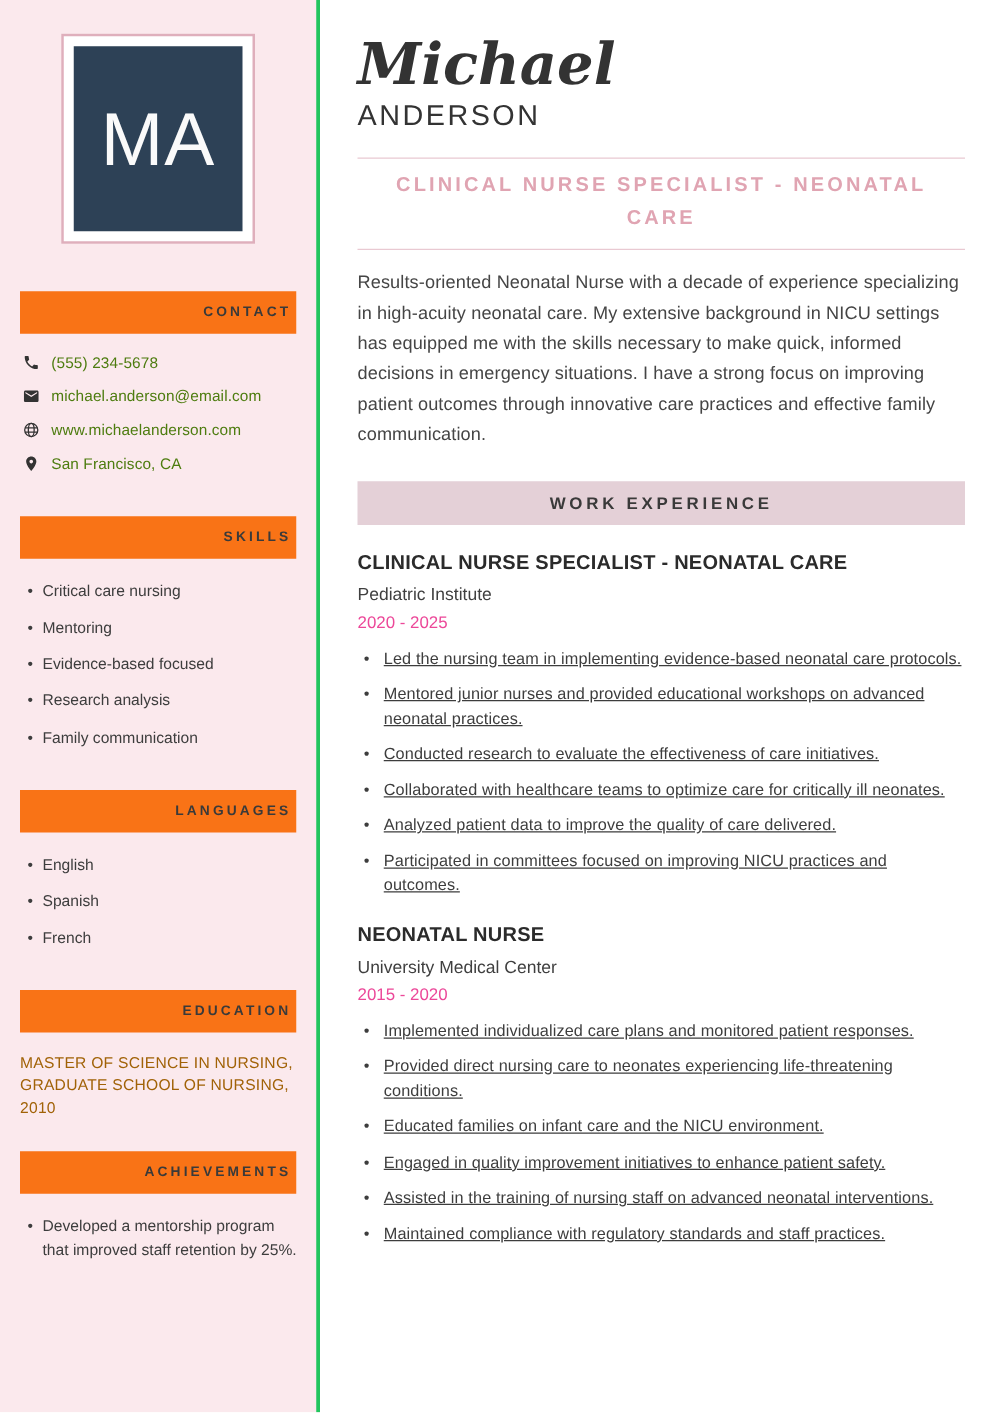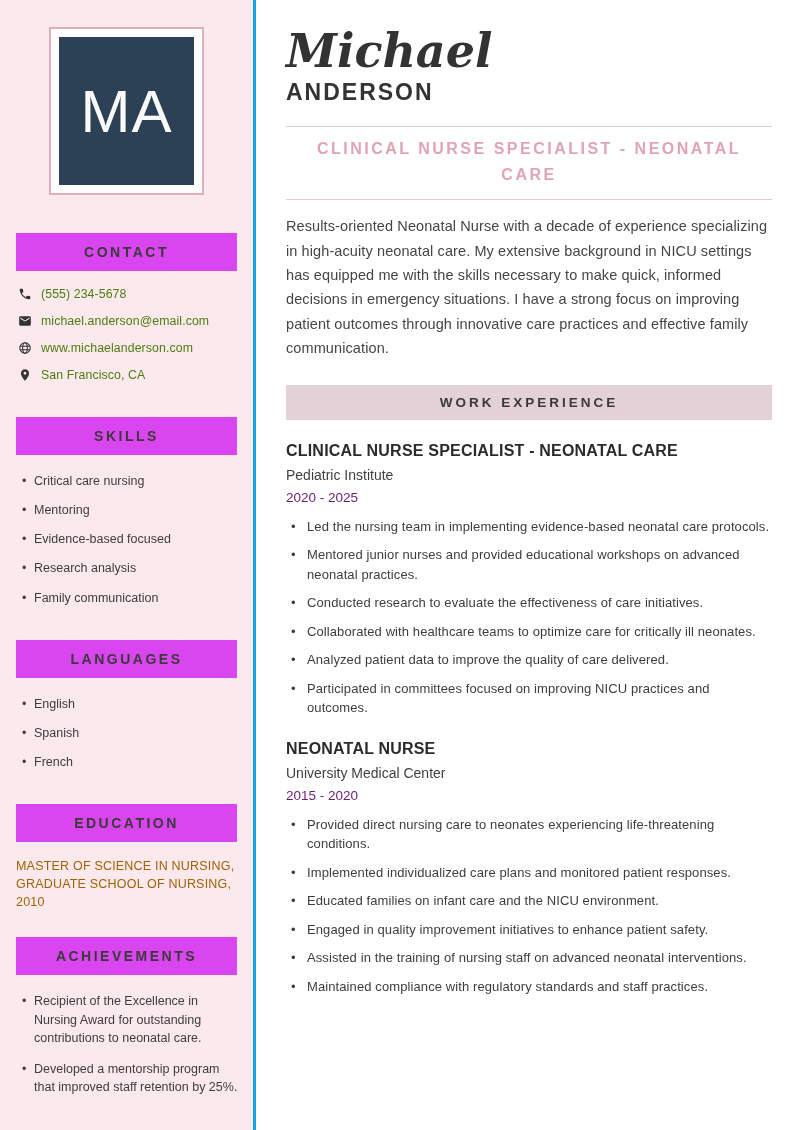--- a/index.html
+++ b/index.html
@@ -12,45 +12,45 @@
     background: #ffffff;
     overflow: hidden;
   }
 
   
   .sidebar {
     position: absolute;
     left: 0; top: 0; bottom: 0;
     width: 256px;
     background: #fbe9ed;
-    border-right: 3px solid #0ea5e9;
+    border-right: 3px solid #22c55e;
   }
   .avatar-wrap { display: flex; justify-content: center; margin-top: 27px; }
   .avatar-frame {
     background: #ffffff;
     border: 2px solid #dfafbc;
     padding: 8px;
   }
   .avatar-box {
     width: 135px; height: 148px;
     background: #2d4156;
     display: flex; align-items: center; justify-content: center;
   }
   .avatar-box span {
     color: #fafafa;
     font-size: 60px;
     font-weight: 500;
     letter-spacing: 1px;
   }
   .side-band {
     margin: 0 16px;
-    background: #d946ef;
-    text-align: center;
+    background: #f97316;
+    text-align: right;
     padding: 11px 4px;
-    font-size: 14px;
+    font-size: 11px;
     font-weight: 700;
     letter-spacing: 2.5px;
     color: #3a3a3a;
   }
   .side-band.contact { margin-top: 38px; }
   .contact-list { padding: 16px 2px 0 18px; }
   .contact-row { display: flex; align-items: center; margin-bottom: 13px; }
   .contact-row svg { width: 14px; height: 14px; flex: 0 0 14px; margin-right: 9px; }
   .contact-row .ctext { font-size: 12.3px; color: #4d7c0f; letter-spacing: 0.1px; }
   .side-list { list-style: none; padding: 17px 14px 0 22px; }
@@ -89,21 +89,21 @@
     margin-top: 26px;
     font-family: "DejaVu Serif", serif;
     font-style: italic;
     font-weight: 700;
     font-size: 46px;
     color: #333333;
     line-height: 1.1;
   }
   .name-last {
     font-size: 23px;
-    font-weight: 700;
+    font-weight: 400;
     letter-spacing: 2px;
     color: #333333;
     margin-top: 2px;
   }
   .rose-rule { border: none; border-top: 1px solid #e9c9d2; margin-top: 20px; }
   .role-title {
     text-align: center;
     color: #e0a4b2;
     font-size: 16px;
     font-weight: 600;
@@ -129,30 +129,31 @@
     color: #3a3a3a;
   }
   .job { margin-top: 22px; }
   .job-title {
     font-size: 16px;
     font-weight: 700;
     color: #2b2b2b;
     letter-spacing: 0.2px;
   }
   .job-company { font-size: 14px; color: #3f3f3f; margin-top: 7px; }
-  .job-dates { font-size: 13.5px; color: #701a75; margin-top: 7px; }
+  .job-dates { font-size: 13.5px; color: #ec4899; margin-top: 7px; }
   .job-bullets { list-style: none; margin-top: 12px; }
   .job-bullets li {
     position: relative;
     padding-left: 21px;
     font-size: 13px;
     color: #3d3d3d;
     line-height: 1.5;
     margin-bottom: 9px;
     letter-spacing: 0.1px;
+    text-decoration: underline;
   }
   .job-bullets li::before {
     content: "•";
     position: absolute;
     left: 5px; top: 0;
     color: #3d3d3d;
   }
 </style>
 </head>
 <body>
@@ -219,21 +220,20 @@
       <li>French</li>
     </ul>
 
     <div class="side-gap"></div>
     <div class="side-band">EDUCATION</div>
     <div class="edu-text">MASTER OF SCIENCE IN NURSING, GRADUATE SCHOOL OF NURSING, 2010</div>
 
     <div class="side-gap" style="height:26px;"></div>
     <div class="side-band">ACHIEVEMENTS</div>
     <ul class="side-list ach-list">
-      <li>Recipient of the Excellence in Nursing Award for outstanding contributions to neonatal care.</li>
       <li>Developed a mentorship program that improved staff retention by 25%.</li>
 
     </ul>
   </aside>
 
   <main class="main">
 
     <div class="name-first">Michael</div>
     <div class="name-last">ANDERSON</div>
 
@@ -257,22 +257,22 @@
         <li>Analyzed patient data to improve the quality of care delivered.</li>
         <li>Participated in committees focused on improving NICU practices and outcomes.</li>
       </ul>
     </section>
 
     <section class="job">
       <div class="job-title">NEONATAL NURSE</div>
       <div class="job-company">University Medical Center</div>
       <div class="job-dates">2015 - 2020</div>
       <ul class="job-bullets">
+        <li>Implemented individualized care plans and monitored patient responses.</li>
         <li>Provided direct nursing care to neonates experiencing life-threatening conditions.</li>
-        <li>Implemented individualized care plans and monitored patient responses.</li>
         <li>Educated families on infant care and the NICU environment.</li>
         <li>Engaged in quality improvement initiatives to enhance patient safety.</li>
         <li>Assisted in the training of nursing staff on advanced neonatal interventions.</li>
         <li>Maintained compliance with regulatory standards and staff practices.</li>
       </ul>
     </section>
 
   </main>
 </div>
 

